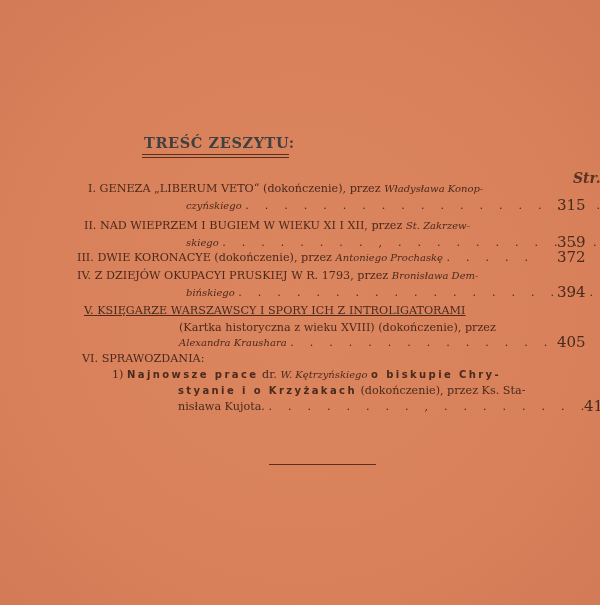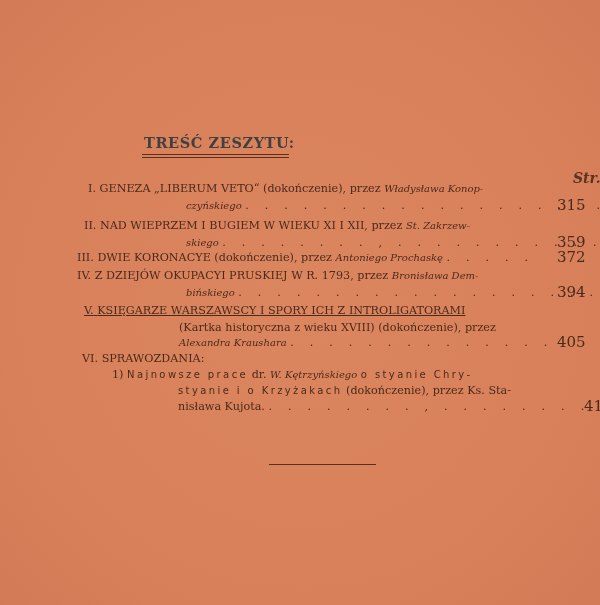--- a/index.html
+++ b/index.html
@@ -25,21 +25,21 @@
   }
   .str-label {
     position:absolute; left:573px; top:170px;
     font-style:italic; font-size:14px; color:#5a3322;font-weight:bold;
   }
   .entry { position:absolute; left:0; width:600px; font-size:11.2px; line-height:15.5px; }
   .line { position:absolute; white-space:nowrap; }
   .it { font-style:italic; font-size:10px; }
   .dots { letter-spacing:6.2px; }
   .pg { position:absolute; left:557px; font-size:15px; }
-  .spaced { letter-spacing:2.4px; font-weight:normal; font-family:"DejaVu Sans", sans-serif; font-size:10px; }
+  .spaced { letter-spacing:2.4px; font-weight:bold; font-family:"DejaVu Sans", sans-serif; font-size:10px; }
   .divider {
     position:absolute; left:269px; top:464px; width:107px; height:0;
     border-top:1px solid #5a2f1e;
   }
 </style>
 </head>
 <body>
 
 <div class="page">
 
@@ -115,21 +115,21 @@
   <div class="entry">
     <div class="line" style="left:82px; top:351px;">
       <span>VI.</span>
       <span>SPRAWOZDANIA:</span>
     </div>
     <div class="line" style="left:112px; top:367px;">
       <span>1)</span>
       <span class="spaced">Najnowsze prace</span>
       <span>dr.</span>
       <span class="it">W. Kętrzyńskiego</span>
-      <span class="spaced">o styanie Chry-</span>
+      <span class="spaced">o biskupie Chry-</span>
     </div>
     <div class="line" style="left:178px; top:383px;">
       <span class="spaced">styanie i o Krzyżakach</span>
       <span>(dokończenie), przez Ks. Sta-</span>
     </div>
     <div class="line" style="left:178px; top:399px;">
       <span>nisława Kujota.</span>
       <span class="dots">. . . . . . . . , . . . . . . . . .</span>
     </div>
     <div class="pg" style="top:399px;margin-left:27px;">418</div>

